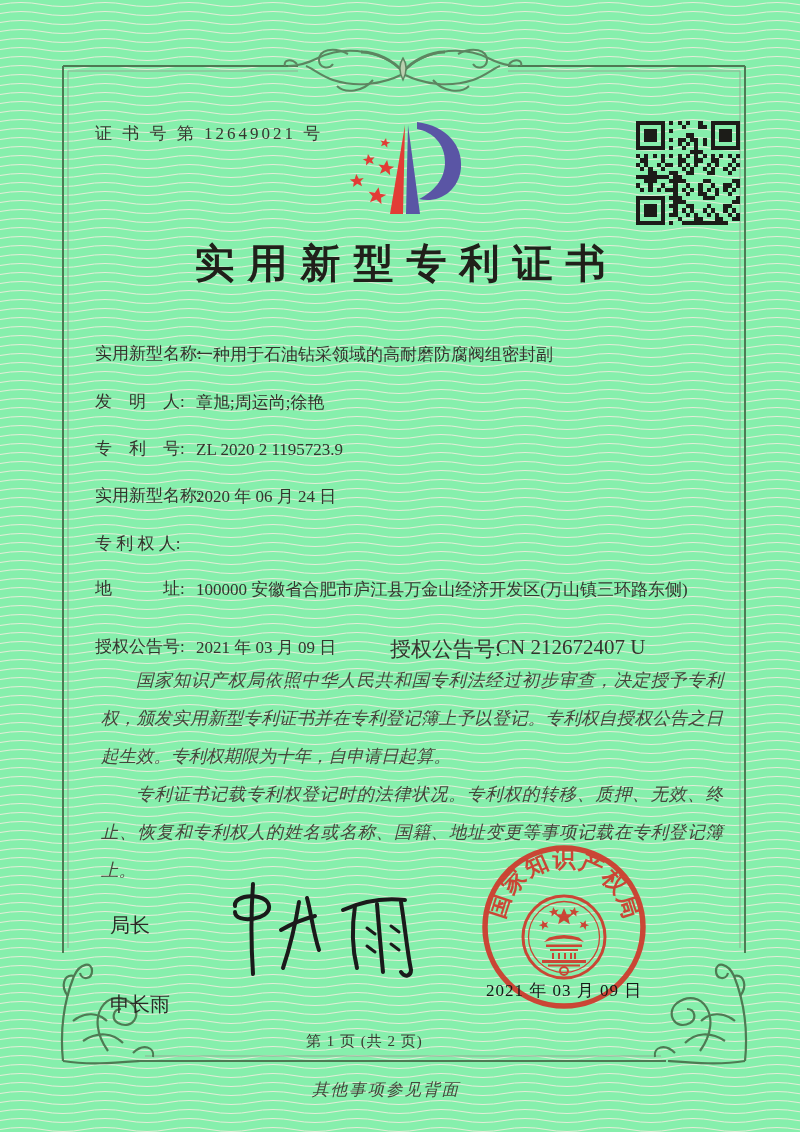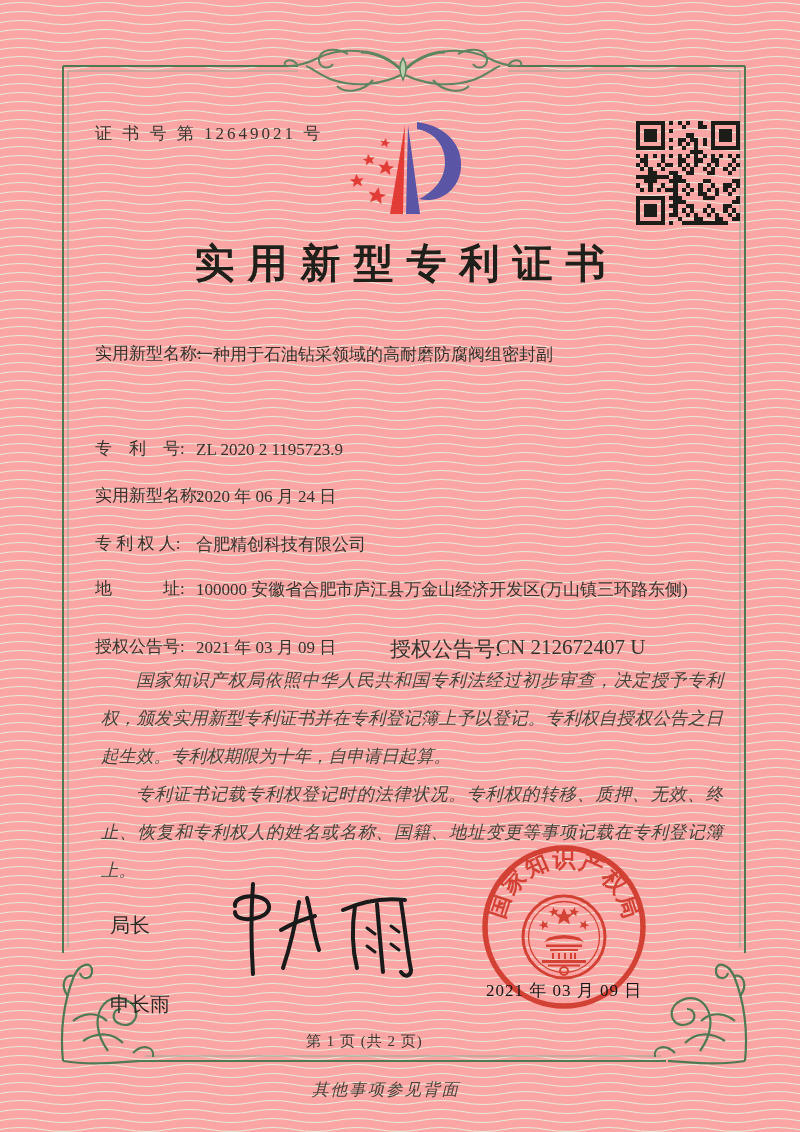--- a/index.html
+++ b/index.html
@@ -1,17 +1,17 @@
 <!DOCTYPE html>
 <html><head>
 <meta charset="utf-8">
 <style>
   html,body{margin:0;padding:0;}
   body{background:#e8e8e0;font-family:"Liberation Serif","DejaVu Serif",serif;}
-  .page{position:relative;width:800px;height:1132px;margin:0 auto;background:#fca5a5;overflow:hidden;}
+  .page{position:relative;width:800px;height:1132px;margin:0 auto;background:#86efac;overflow:hidden;}
   .bg-waves{position:absolute;left:0;top:0;z-index:0;}
   .frame-svg{position:absolute;left:0;top:0;z-index:1;pointer-events:none;}
   .abs{position:absolute;z-index:2;}
   .cert-no{left:95px;top:122px;font-size:17px;letter-spacing:3px;color:#35352e;}
   .logo{left:333px;top:110px;}
   .qr{left:636px;top:121px;}
   .title{left:0;top:236px;width:100%;text-align:center;font-size:40px;font-weight:600;
          letter-spacing:13px;color:#20201a;text-indent:13px;}
   .row{left:95px;display:flex;font-size:17px;color:#34342d;width:625px;}
   .lbl{flex:none;width:101px;white-space:pre;}
@@ -382,31 +382,34 @@
       <rect x="20" y="24" width="1" height="1" fill="#1c1c18"></rect>
       <rect x="21" y="24" width="1" height="1" fill="#1c1c18"></rect>
     </svg>
 
   <div class="abs title">实用新型专利证书</div>
 
   <div class="abs row" style="top:342px">
     <span class="lbl">实用新型名称:</span>
     <span class="val">一种用于石油钻采领域的高耐磨防腐阀组密封副</span>
   </div>
+  <div class="abs row" style="top:390px">
+    <span class="lbl">发　明　人:</span>
+    <span class="val">章旭;周运尚;徐艳</span>
+  </div>
   <div class="abs row" style="top:437px">
     <span class="lbl">专　利　号:</span>
     <span class="val">ZL 2020 2 1195723.9</span>
   </div>
   <div class="abs row" style="top:484px">
     <span class="lbl">实用新型名称:</span>
     <span class="val">2020 年 06 月 24 日</span>
   </div>
   <div class="abs row" style="top:532px">
     <span class="lbl">专 利 权 人:</span>
-    <span class="val">合肥精创科技有限公司</span>
   </div>
   <div class="abs row" style="top:577px">
     <span class="lbl">地　　　址:</span>
     <span class="val val-wrap">100000 安徽省合肥市庐江县万金山经济开发区(万山镇三环路东侧)</span>
   </div>
   <div class="abs row" style="top:635px">
     <span class="lbl">授权公告号:</span>
     <span class="val">2021 年 03 月 09 日</span>
   </div>
   <div class="abs row2" style="top:635px">

